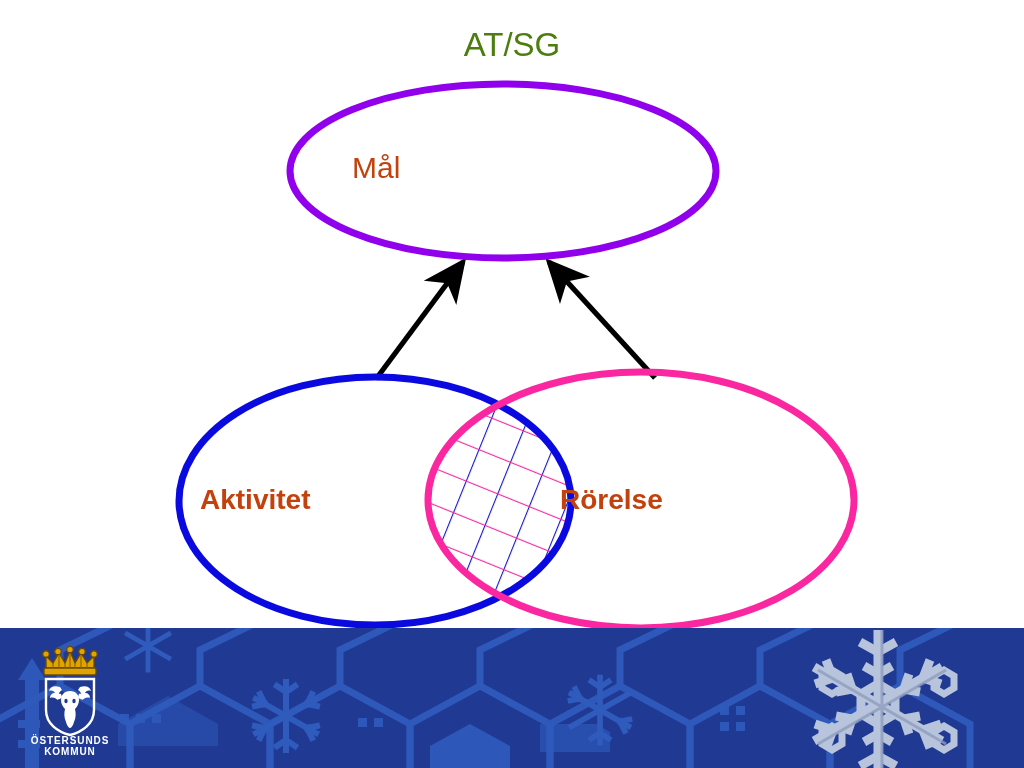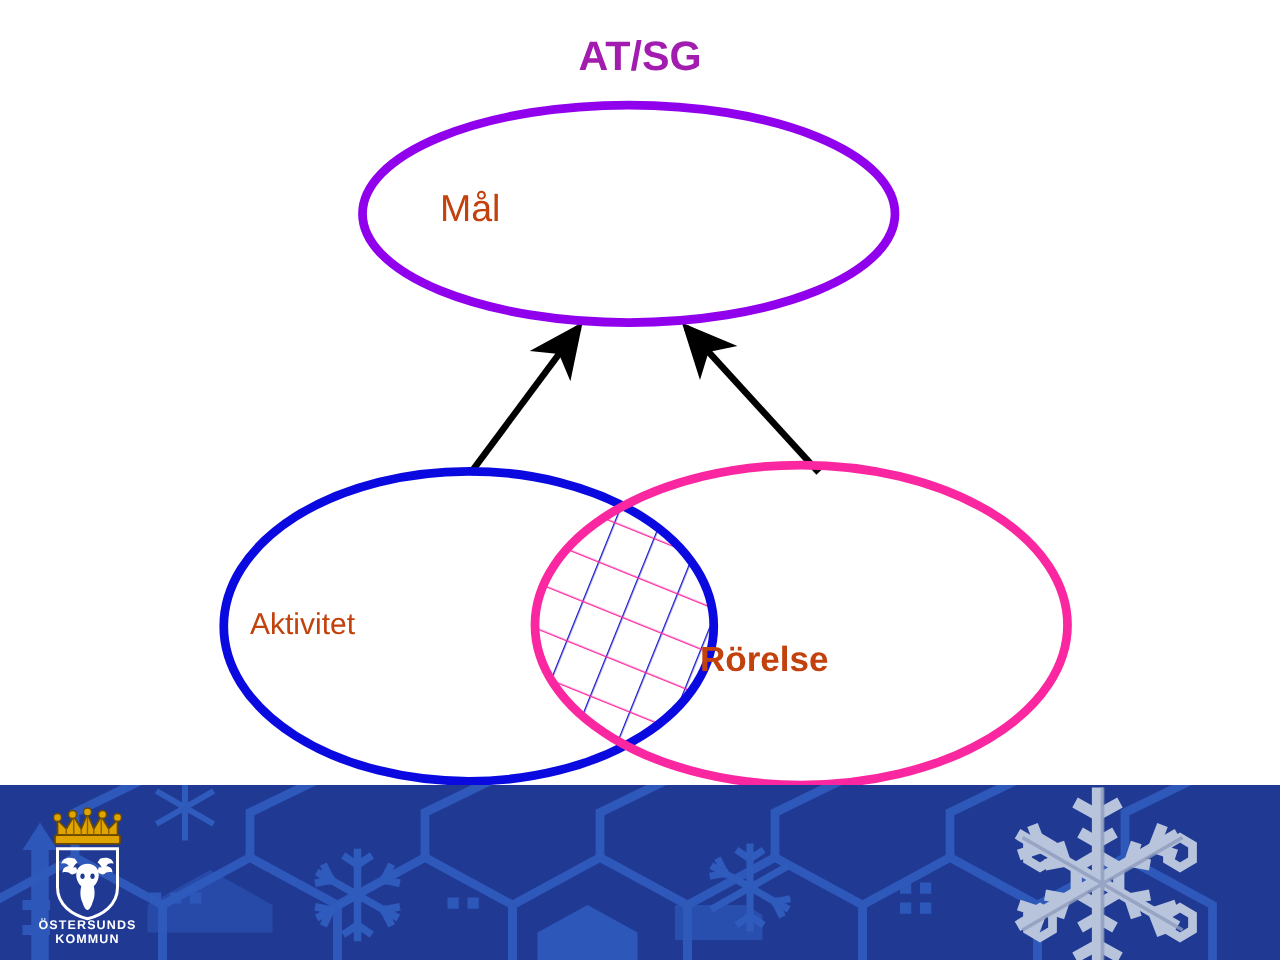--- a/index.html
+++ b/index.html
@@ -24,22 +24,22 @@
   }
 
   
   #title {
     position: absolute;
     left: 0;
     top: 25px;
     width: 1024px;
     text-align: center;
     font-size: 33px;
-    font-weight: bold;
-    color: #a21caf;
+    font-weight: normal;
+    color: #4d7c0f;
     letter-spacing: 0px;
     line-height: 40px;
     white-space: pre;
   }
 
   
   #diagram {
     position: absolute;
     left: 0;
     top: 0;
@@ -59,27 +59,27 @@
     top: 149px;
     width: 300px;
     font-size: 30px;
     font-weight: normal;
     line-height: 38px;
   }
   #label-aktivitet {
     left: 200px;
     top: 482px;
     width: 250px;
-    font-size: 24px;
-    font-weight: normal;
+    font-size: 28px;
+    font-weight: bold;
     line-height: 36px;
   }
   #label-rorelse {
     left: 560px;
-    top: 510px;
+    top: 482px;
     width: 250px;
     font-size: 28px;
     font-weight: bold;
     line-height: 36px;
   }
 
   
   #banner {
     position: absolute;
     left: 0;

